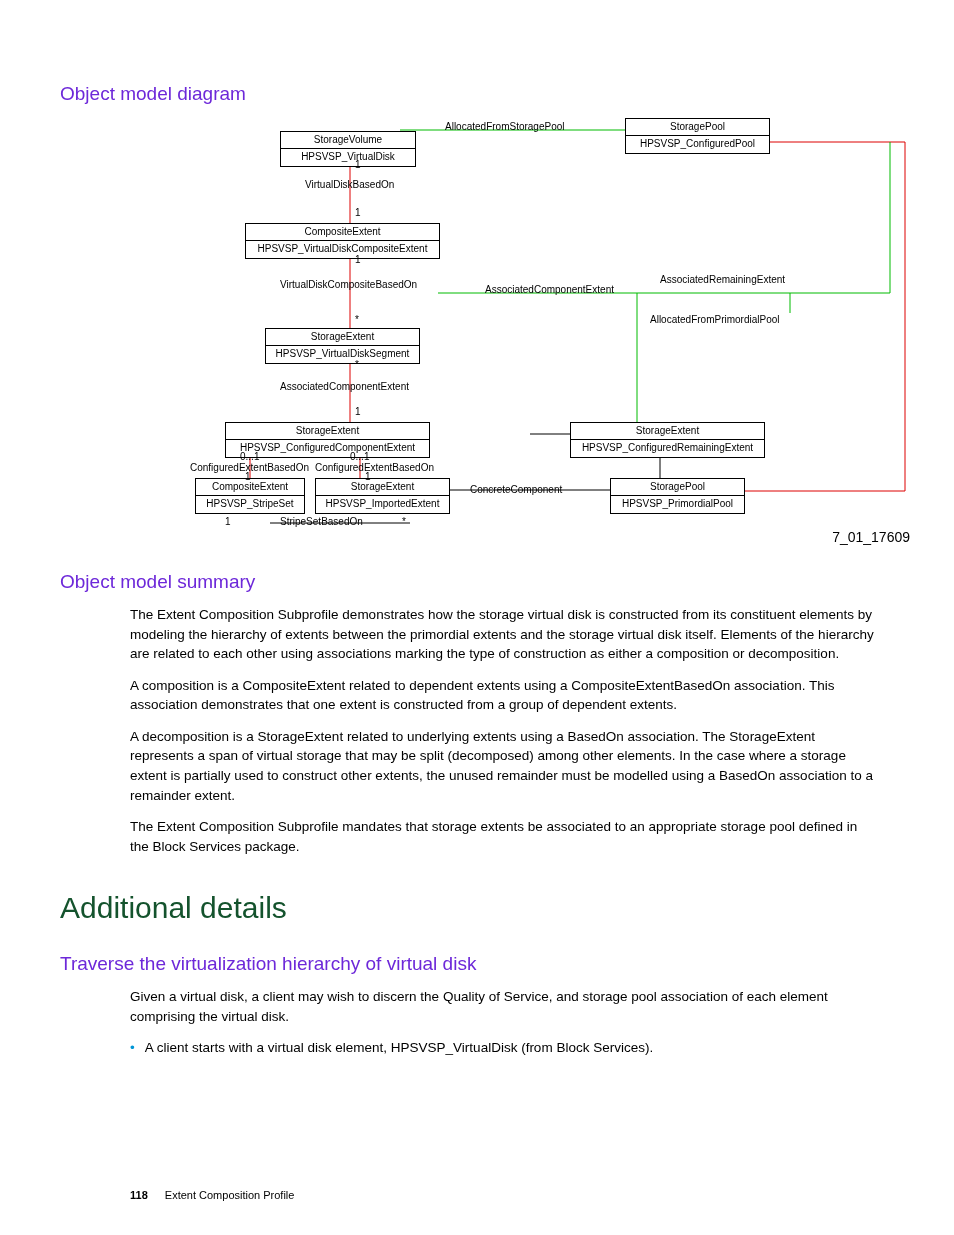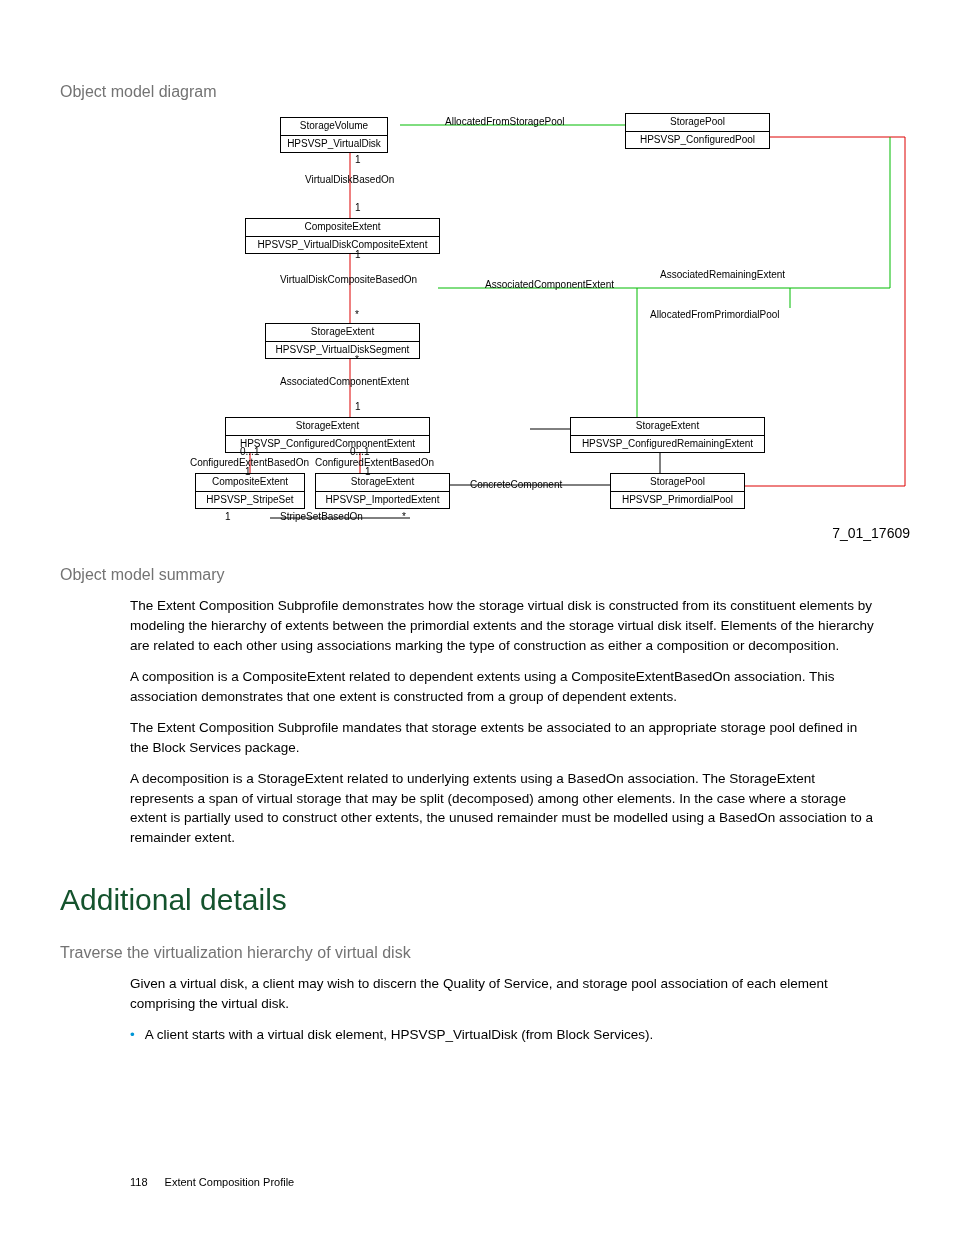--- a/index.html
+++ b/index.html
@@ -9,22 +9,22 @@
     width: 954px;
     box-sizing: border-box;
     color: #000;
     font-size: 13.5px;
     line-height: 1.45;
   }
   h2.section {
     font-family: "Arial Narrow", Arial, sans-serif;
     font-stretch: condensed;
     font-weight: 400;
-    color: #737373;
-    font-size: 16px;
+    color: #6d28d9;
+    font-size: 19px;
     margin: 20px 0 10px 0;
   }
   h1.big {
     font-family: "Arial Narrow", Arial, sans-serif;
     font-stretch: condensed;
     font-weight: 400;
     color: #14532d;
     font-size: 30px;
     margin: 30px 0 15px 0;
   }
@@ -41,21 +41,21 @@
   ul.bullets li::before {
     content: "•";
     color: #0096d6;
     margin-right: 10px;
   }
   .footer {
     margin-top: 130px;
     margin-left: 70px;
     font-size: 11px;
   }
-  .footer .pn { margin-right: 14px; }
+  .footer .pn { margin-right: 14px; font-weight: bold; }
 
   
   .diagram-wrap {
     position: relative;
     width: 740px;
     height: 430px;
     margin: 10px auto 20px 110px;
     font-size: 10px;
     font-family: Arial, sans-serif;
   }
@@ -116,21 +116,21 @@
 
     <line x1="360" y1="316" x2="400" y2="316" stroke="#000" stroke-width="1"></line>
 
     <line x1="100" y1="405" x2="240" y2="405" stroke="#000" stroke-width="1"></line>
 
     <line x1="280" y1="372" x2="440" y2="372" stroke="#000" stroke-width="1"></line>
 
     <line x1="490" y1="328" x2="490" y2="360" stroke="#000" stroke-width="1"></line>
   </svg>
 
-  <div class="entity" style="left:110px; top:4px; width:108px;">
+  <div class="entity" style="left:110px; top:13px; width:136px;">
     <div class="row top">StorageVolume</div>
     <div class="row">HPSVSP_VirtualDisk</div>
   </div>
   <div class="entity" style="left:455px; top:0; width:145px;">
     <div class="row top">StoragePool</div>
     <div class="row">HPSVSP_ConfiguredPool</div>
   </div>
   <div class="entity" style="left:75px; top:105px; width:195px;">
     <div class="row top">CompositeExtent</div>
     <div class="row">HPSVSP_VirtualDiskCompositeExtent</div>
@@ -190,22 +190,22 @@
   <div class="dlabel" style="left:110px; top:397px;">StripeSetBasedOn</div>
   <div class="dlabel" style="left:232px; top:397px;">*</div>
 
   <div class="figno">7_01_17609</div>
 </div>
 
 <h2 class="section">Object model summary</h2>
 <div class="body-text">
   <p>The Extent Composition Subprofile demonstrates how the storage virtual disk is constructed from its constituent elements by modeling the hierarchy of extents between the primordial extents and the storage virtual disk itself. Elements of the hierarchy are related to each other using associations marking the type of construction as either a composition or decomposition.</p>
   <p>A composition is a CompositeExtent related to dependent extents using a CompositeExtentBasedOn association. This association demonstrates that one extent is constructed from a group of dependent extents.</p>
+  <p>A decomposition is a StorageExtent related to underlying extents using a BasedOn association. The StorageExtent represents a span of virtual storage that may be split (decomposed) among other elements. In the case where a storage extent is partially used to construct other extents, the unused remainder must be modelled using a BasedOn association to a remainder extent.</p>
   <p>The Extent Composition Subprofile mandates that storage extents be associated to an appropriate storage pool defined in the Block Services package.</p>
-  <p>A decomposition is a StorageExtent related to underlying extents using a BasedOn association. The StorageExtent represents a span of virtual storage that may be split (decomposed) among other elements. In the case where a storage extent is partially used to construct other extents, the unused remainder must be modelled using a BasedOn association to a remainder extent.</p>
 </div>
 
 <h1 class="big">Additional details</h1>
 
 <h2 class="section">Traverse the virtualization hierarchy of virtual disk</h2>
 <div class="body-text">
   <p>Given a virtual disk, a client may wish to discern the Quality of Service, and storage pool association of each element comprising the virtual disk.</p>
   <ul class="bullets">
     <li>A client starts with a virtual disk element, HPSVSP_VirtualDisk (from Block Services).</li>
   </ul>

